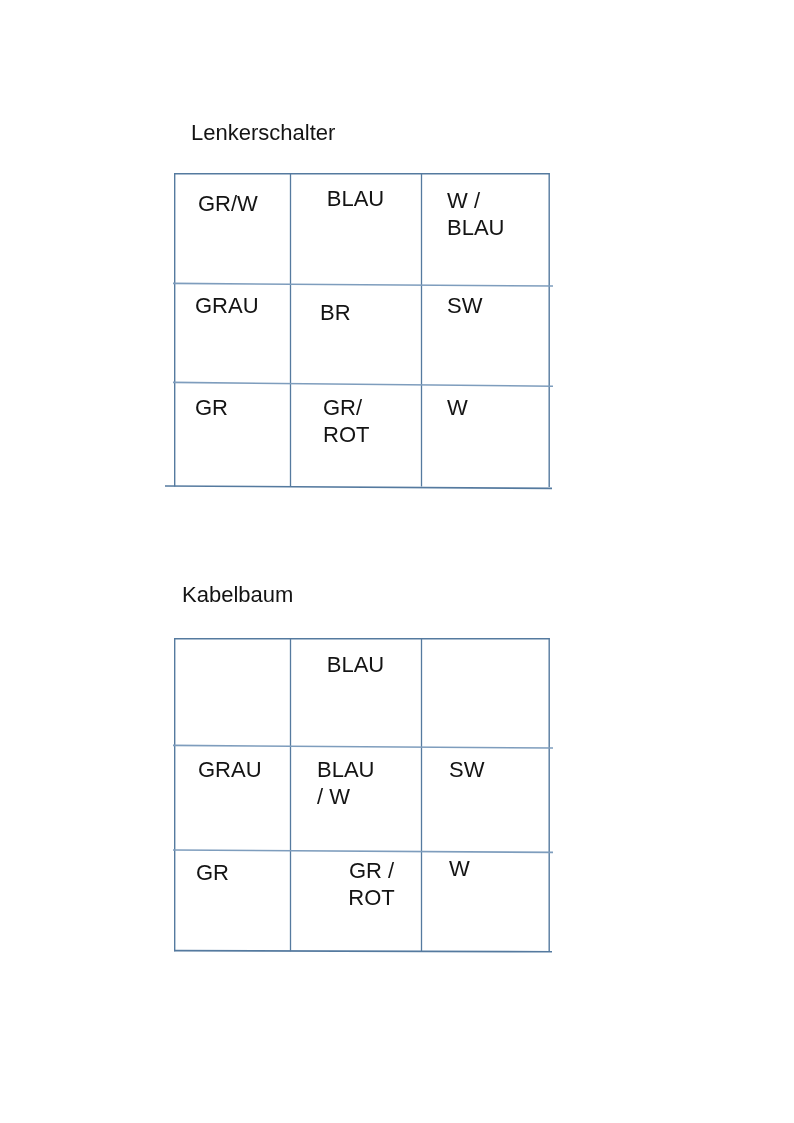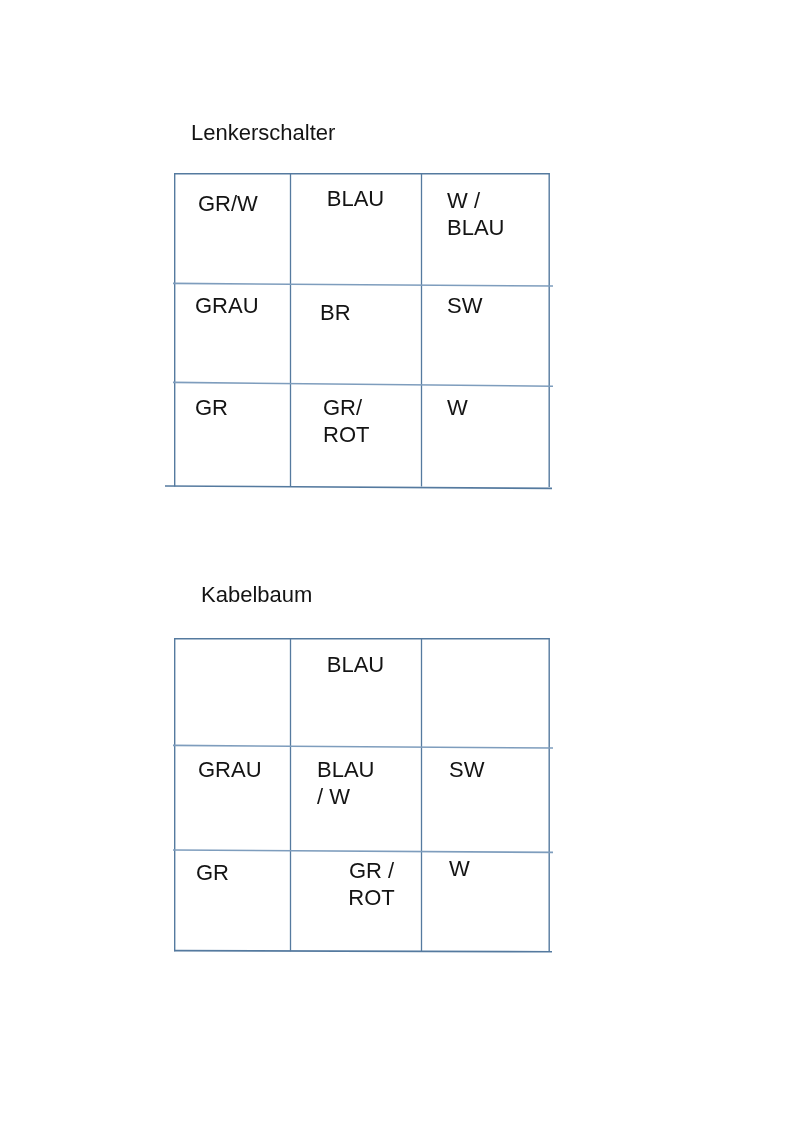--- a/index.html
+++ b/index.html
@@ -13,21 +13,21 @@
     font-family: "Liberation Sans", "DejaVu Sans", sans-serif;
     color: #141414;
   }
   .section-title {
     position: absolute;
     font-size: 22px;
     line-height: 27px;
     white-space: nowrap;
   }
   .title-1 { left: 191px; top: 119px; }
-  .title-2 { left: 201px; top: 581px; text-align: center; }
+  .title-2 { left: 182px; top: 581px; text-align: center; }
   .drawn-table {
     position: absolute;
     left: 174px;
     width: 386px;
     height: 320px;
   }
   .tbl-1 { top: 173px; }
   .tbl-2 { top: 638px; }
   .grid {
     position: absolute;

